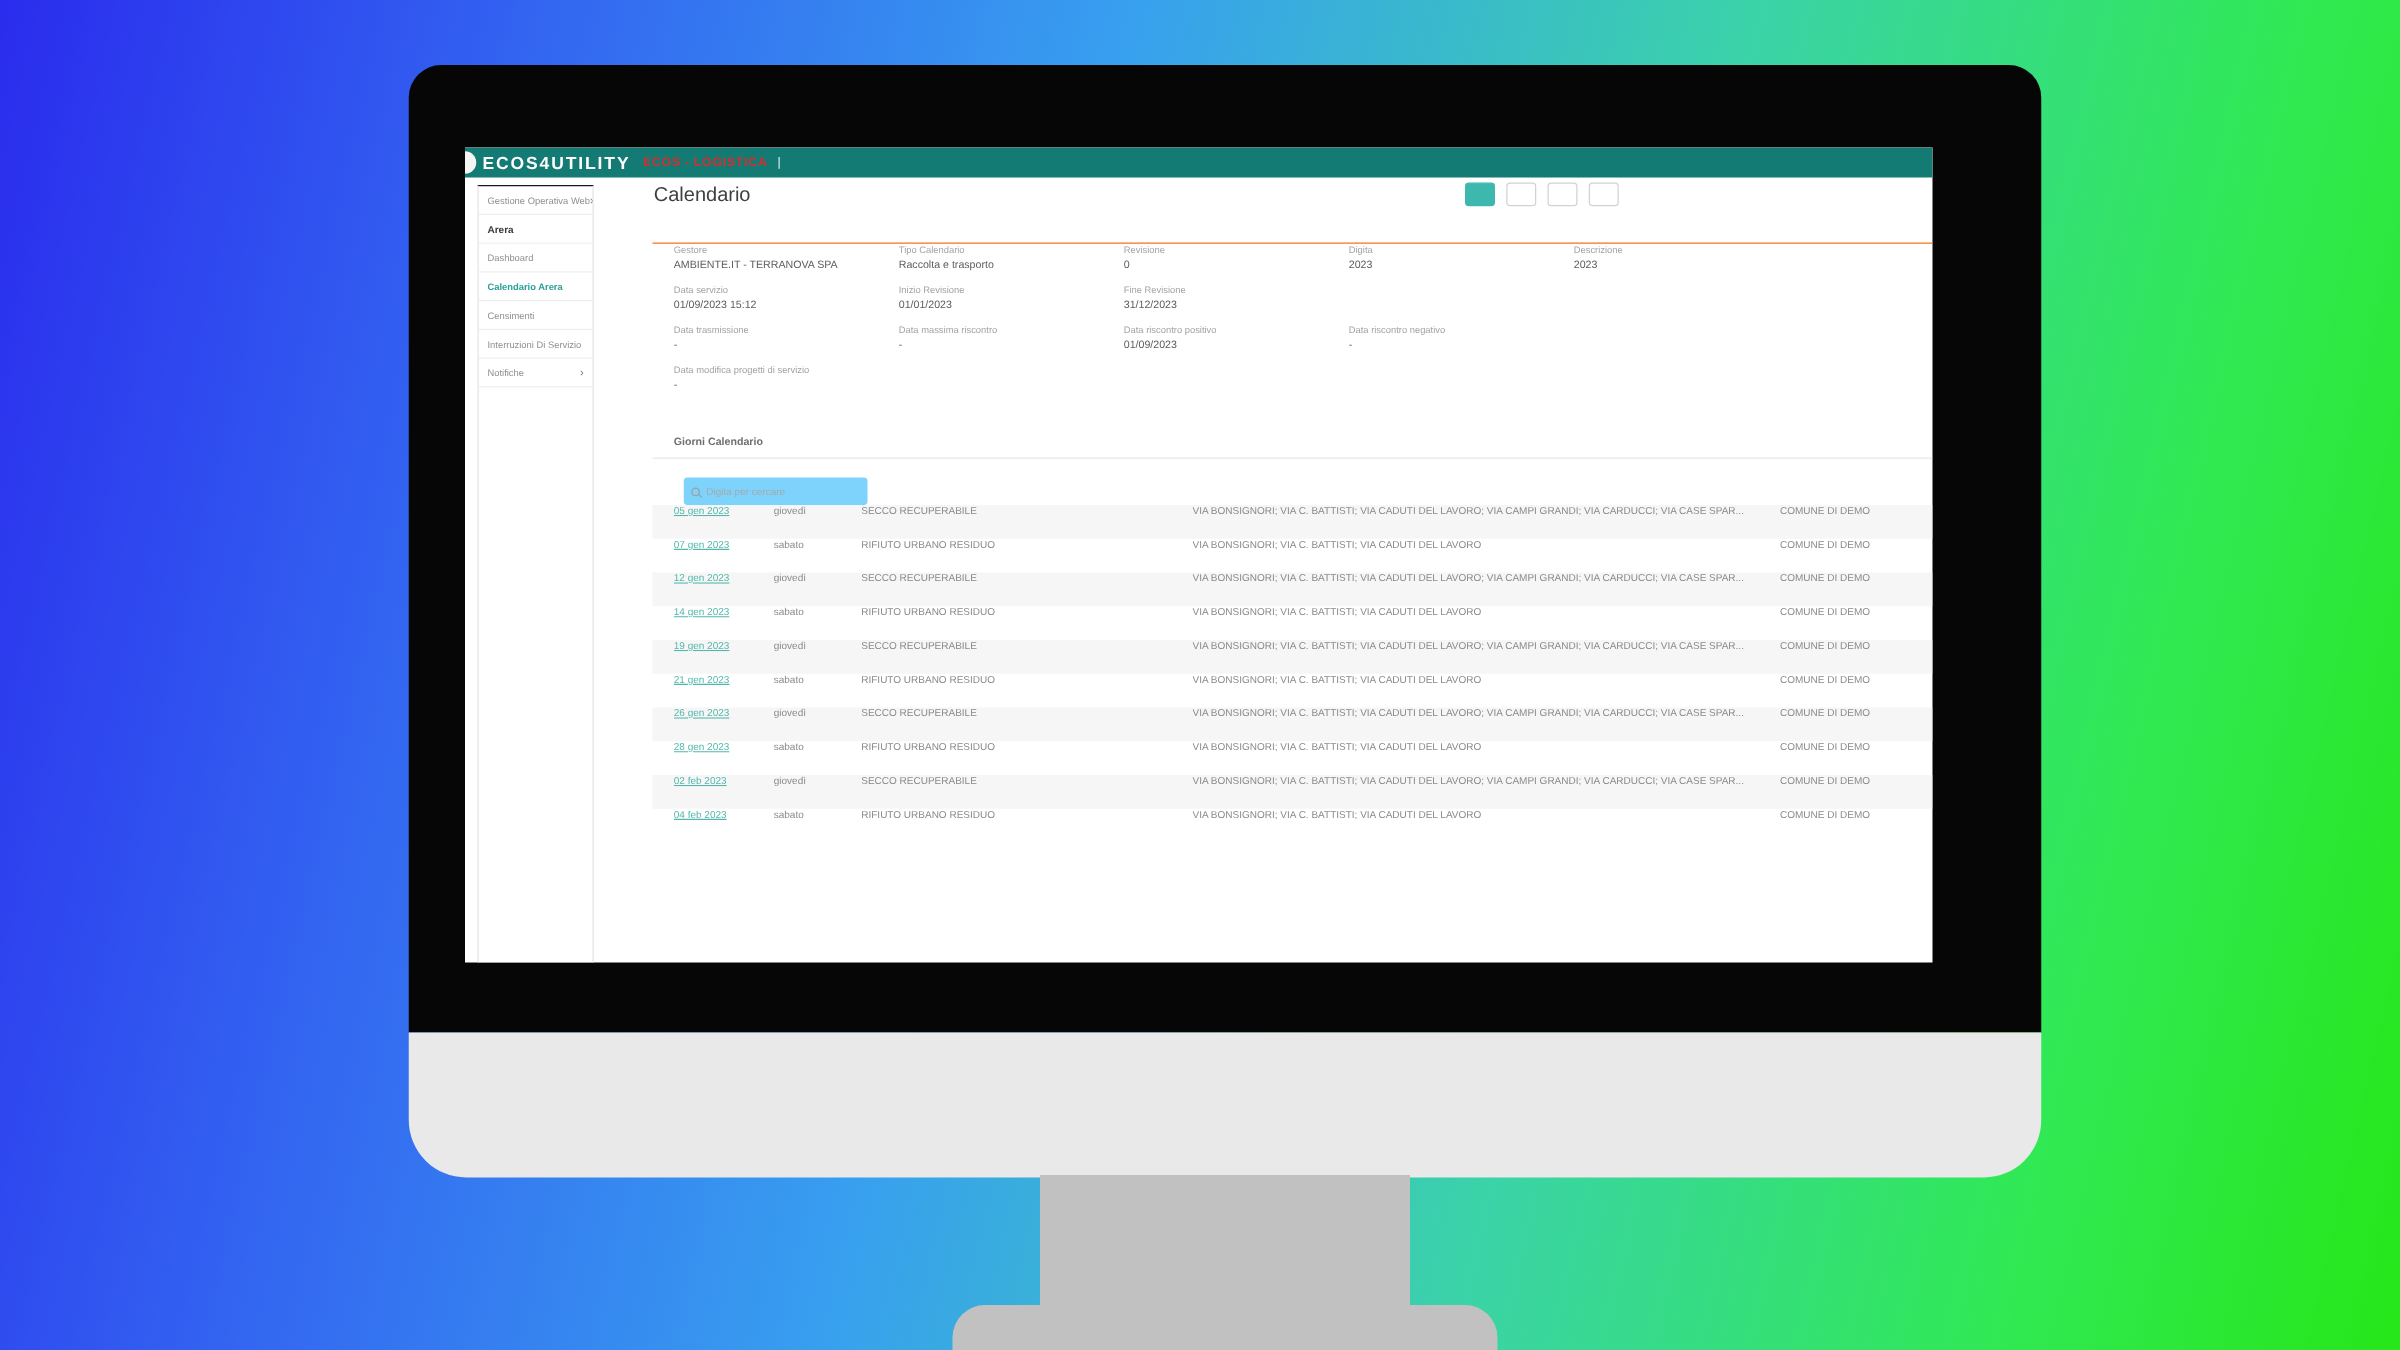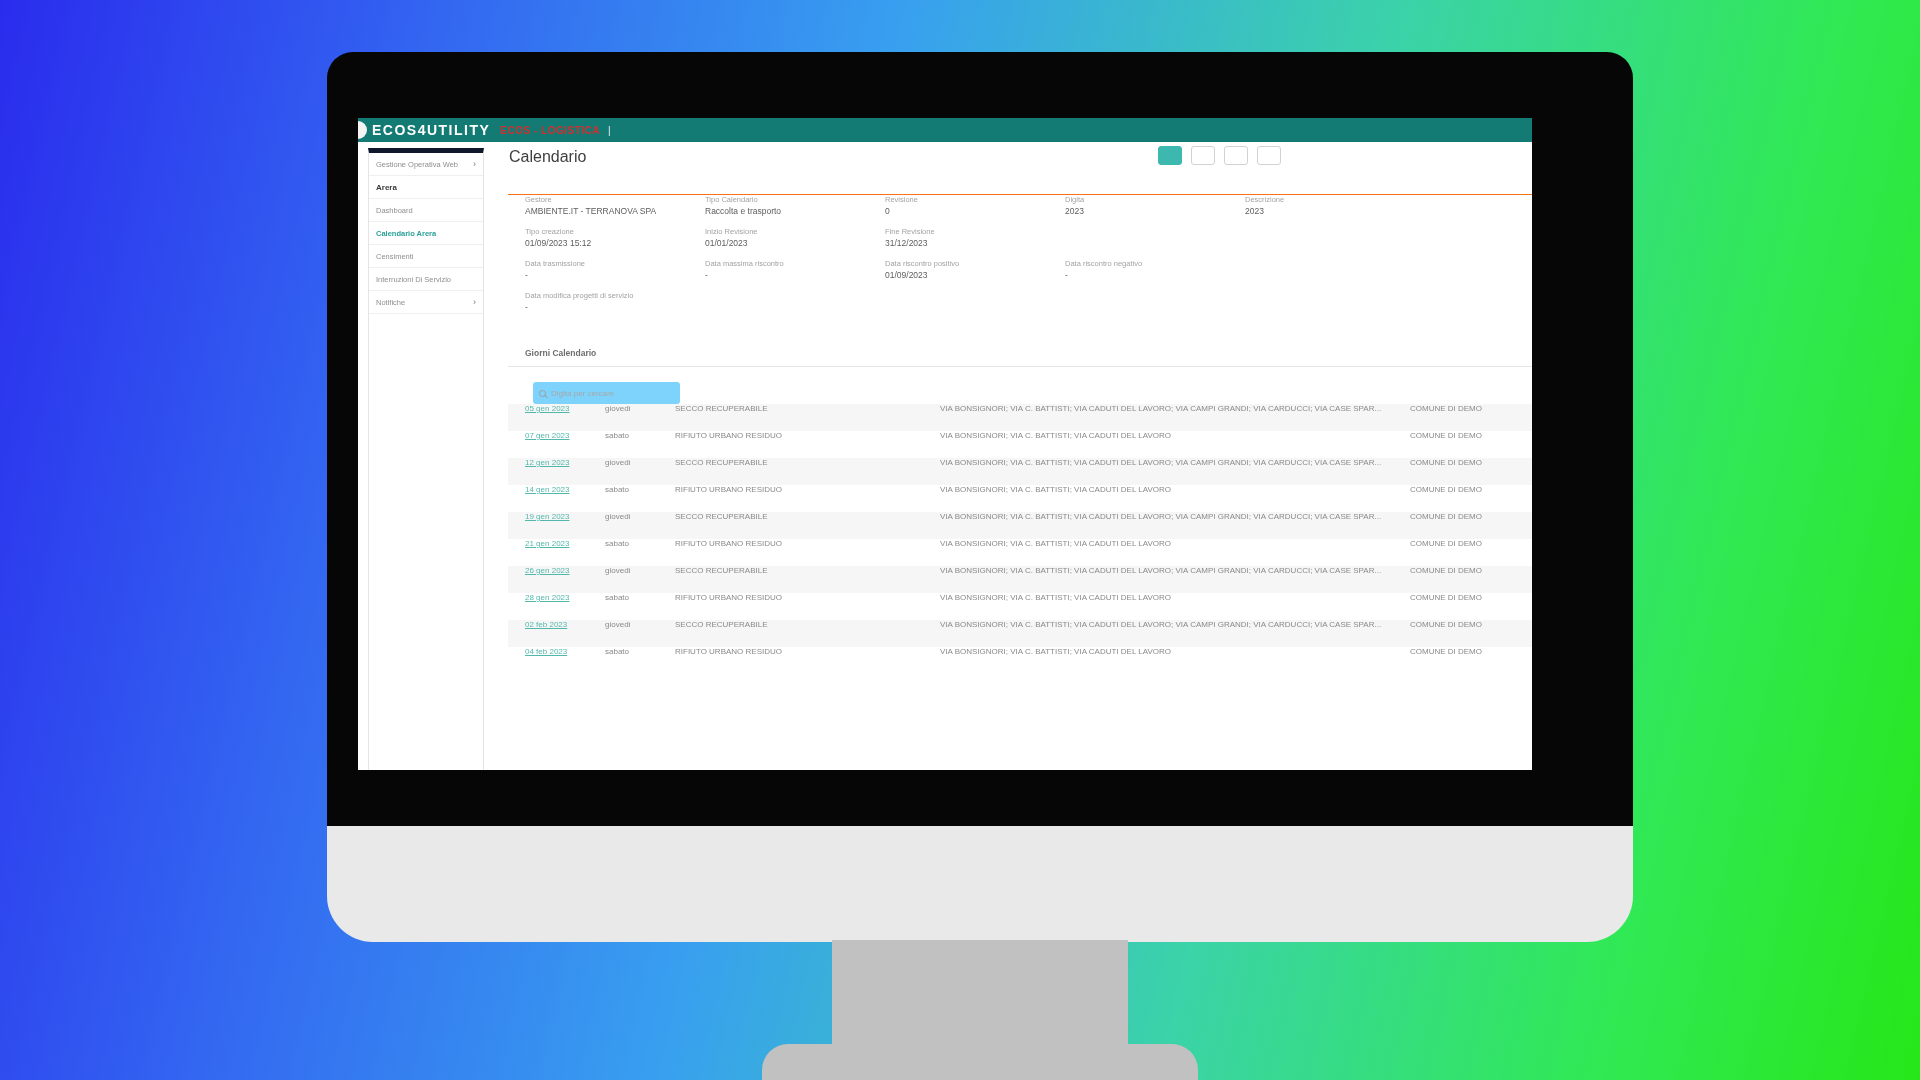--- a/index.html
+++ b/index.html
@@ -12,34 +12,34 @@
   
   .bezel { position:absolute; left:327px; top:52px; width:1306px; height:774px;
     background:#060606; border-radius:26px 26px 0 0; }
   .chin { position:absolute; left:327px; top:826px; width:1306px; height:116px;
     background:#e9e9e9; border-radius:0 0 46px 46px; }
   .stand-neck { position:absolute; left:832px; top:940px; width:296px; height:140px; background:#c1c1c1; }
   .stand-flare { position:absolute; left:762px; top:1044px; width:436px; height:36px;
     background:#c1c1c1; border-radius:26px 26px 0 0; }
 
   
-  .screen { position:absolute; left:358px; top:118px; width:1174px; height:652px;
+  .screen { position:absolute; left:372px; top:118px; width:1174px; height:652px;
     background:#ffffff; overflow:hidden; font-size:8px; color:#666; }
 
   .app-header { position:absolute; left:0; top:0; width:100%; height:24px;
     background:#137a74; display:flex; align-items:center; }
   .brand-logo { position:absolute; left:-9px; top:3px; width:18px; height:18px;
     background:#f4f4f4; border-radius:50%; }
   .brand { margin-left:14px; color:#fff; font-weight:bold; font-size:14px; letter-spacing:1.5px; }
   .brand-red { margin-left:10px; color:#d32f2f; font-weight:bold; font-size:10px; letter-spacing:.5px; }
   .brand-divider { margin-left:8px; color:#e8f4f2; font-size:10px; }
 
   
-  .sidebar { position:absolute; left:10px; top:30px; bottom:0; width:116px;
-    background:#fff; border-left:1px solid #e4e4e4; border-right:1px solid #e4e4e4; border-top:5px solid #0f172a; }
+  .sidebar { position:absolute; left:10px; top:30px; bottom:0; width:93px;
+    background:#fff; border-left:1px solid #e4e4e4; border-right:1px solid #e4e4e4; border-top:1px solid #0f172a; }
   .side-item { height:23px; line-height:23px; padding:0 7px; border-bottom:1px solid #efefef;
     color:#8f8f8f; font-size:7.5px; white-space:nowrap; overflow:hidden; cursor:default;
     display:flex; justify-content:space-between; align-items:center; }
   .side-item .chev { color:#777; font-size:9px; }
   .side-item.section { color:#3a3a3a; font-weight:bold; font-size:8px; }
   .side-item.active { color:#2aa096; font-weight:bold; }
 
   
   .main { position:absolute; left:150px; top:30px; right:0; bottom:0; }
   .breadcrumb { font-size:8px; color:#52b8ac; margin-left:2px; height:11px; cursor:pointer; }
@@ -164,21 +164,21 @@
             <div class="f-label">Digita</div>
             <div class="f-value">2023</div>
           </div>
             <div class="field">
             <div class="f-label">Descrizione</div>
             <div class="f-value">2023</div>
           </div>
           </div>
         <div class="d-row">
             <div class="field">
-            <div class="f-label">Tipo creazione</div>
+            <div class="f-label">Data servizio</div>
             <div class="f-value">01/09/2023 15:12</div>
           </div>
             <div class="field">
             <div class="f-label">Inizio Revisione</div>
             <div class="f-value">01/01/2023</div>
           </div>
             <div class="field">
             <div class="f-label">Fine Revisione</div>
             <div class="f-value">31/12/2023</div>
           </div>

